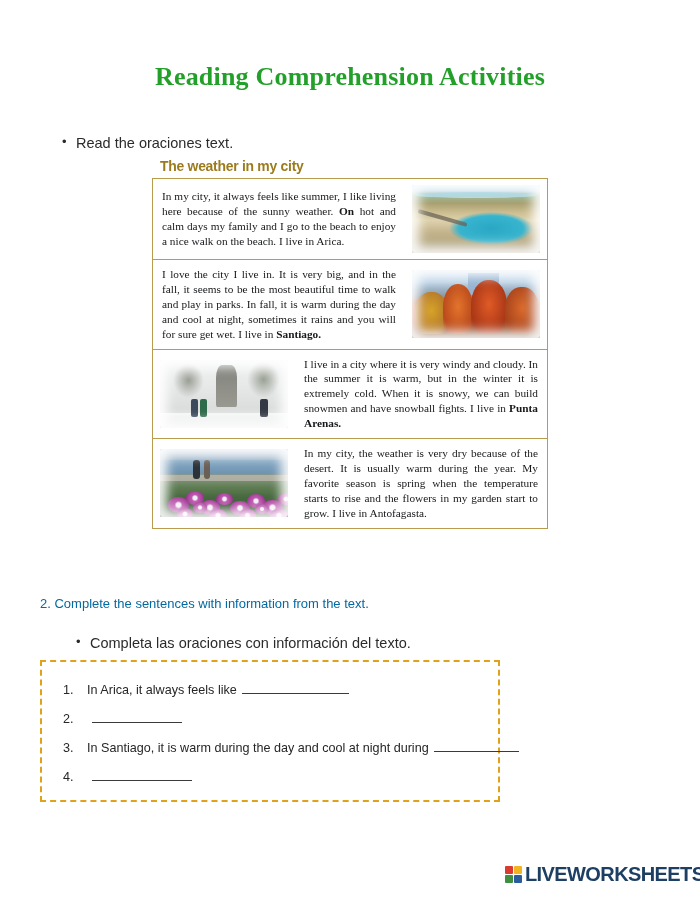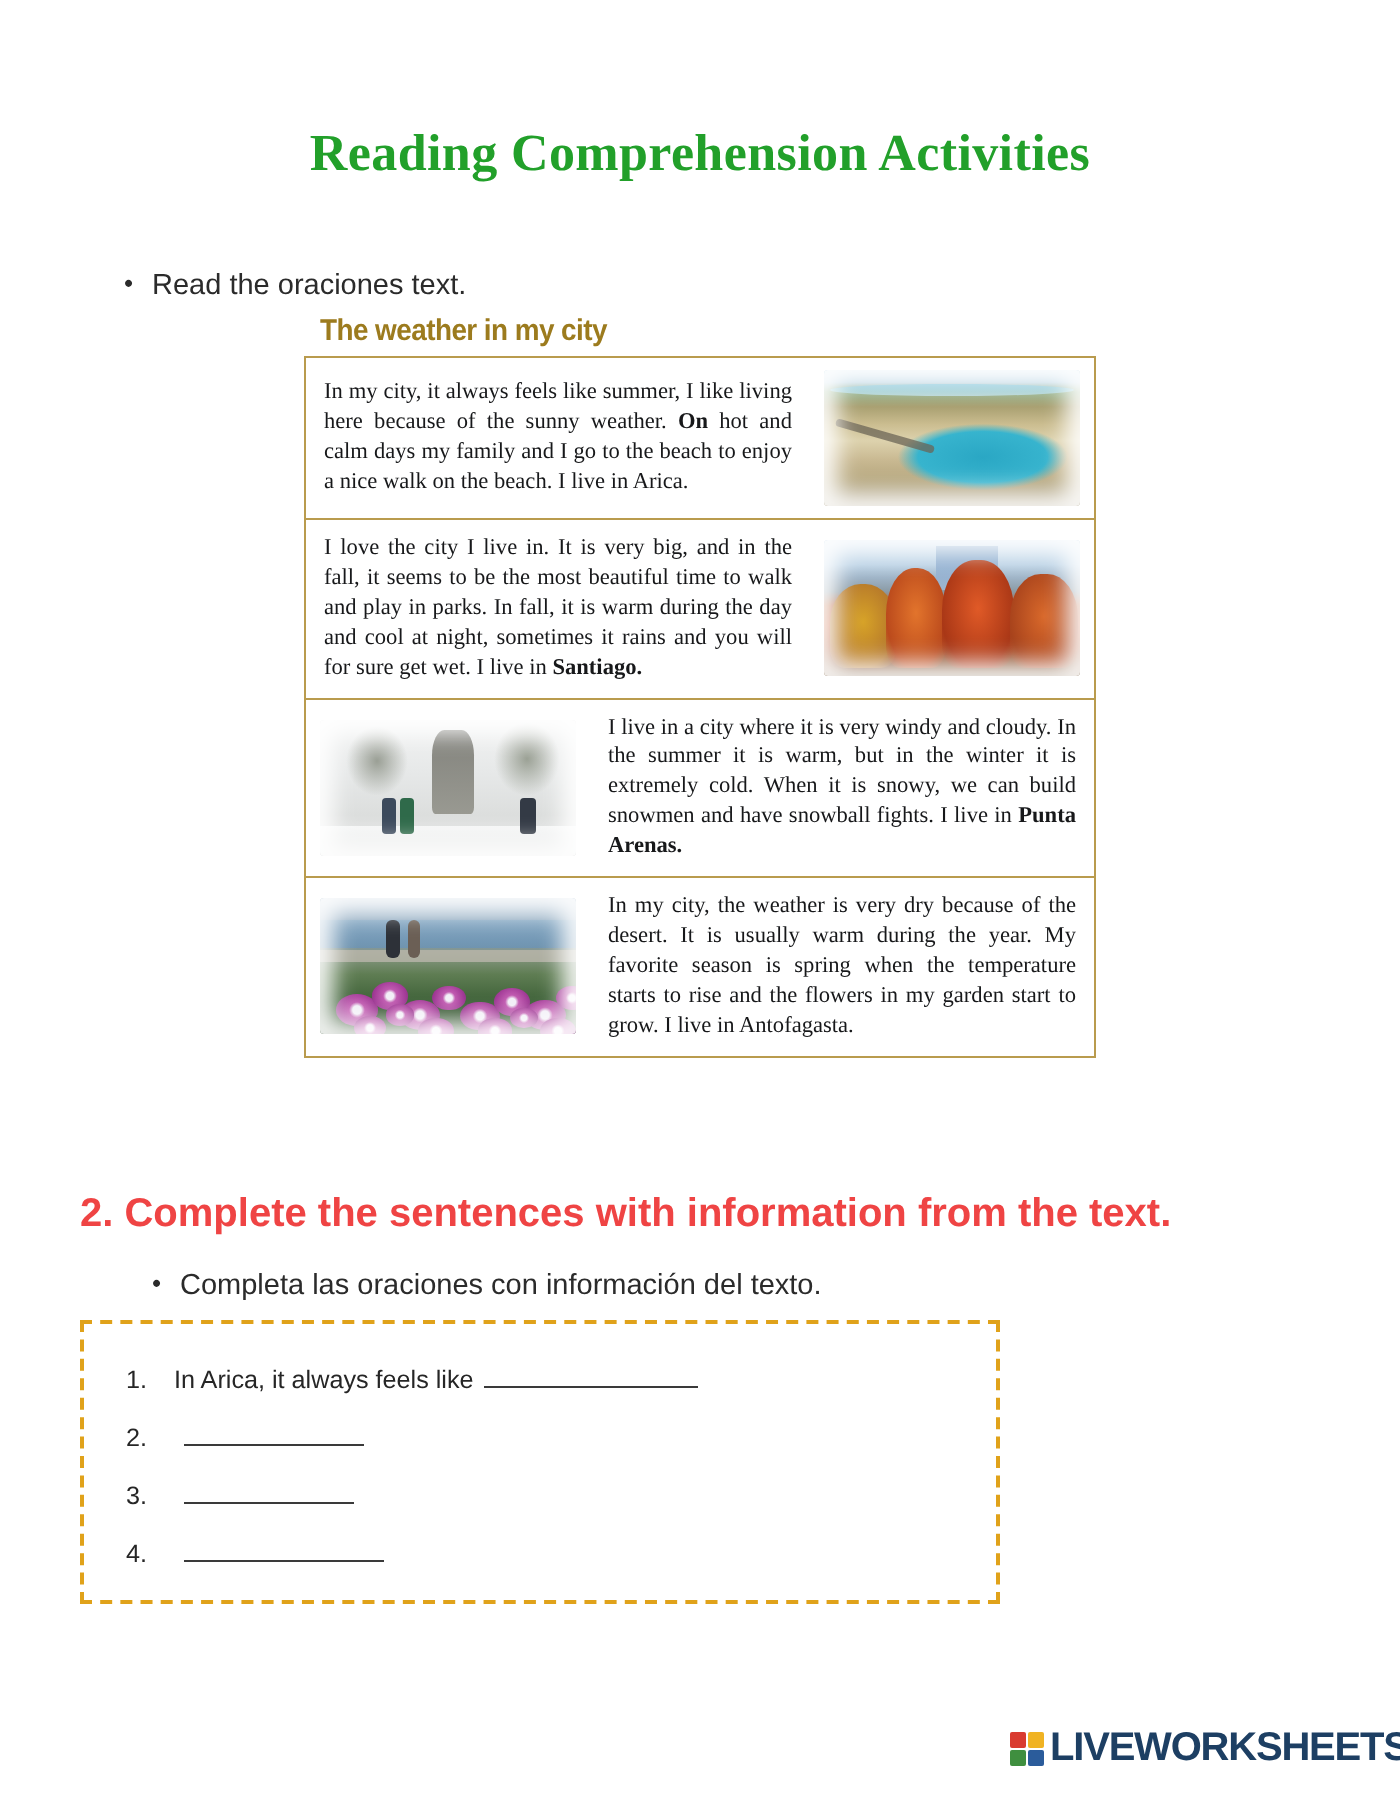--- a/index.html
+++ b/index.html
@@ -267,23 +267,23 @@
     position: absolute;
     border-radius: 50%;
     background: radial-gradient(circle at 50% 50%, #f2f0f7 0%, #f2f0f7 16%, #c05ab0 30%, #a13a96 70%, #7e2c79 100%);
   }
 
   
   .section-heading {
     position: absolute;
     top: 596px;
     left: 40px;
-    font-size: 20px;
-    font-weight: bold;
-    color: #ef4444;
+    font-size: 13px;
+    font-weight: normal;
+    color: #0369a1;
   }
 
   
   .answer-box {
     position: absolute;
     top: 660px;
     left: 40px;
     width: 460px;
     height: 142px;
     border: 2px dashed #e0a21a;
@@ -454,20 +454,21 @@
     <span class="blank"></span>
   </div>
 
   <div class="answer-item" id="item-2">
     <span class="answer-num">2.</span>
     <span class="blank"></span>
   </div>
 
   <div class="answer-item" id="item-3">
     <span class="answer-num">3.</span>
+    <span>In Santiago, it is warm during the day and cool at night during</span>
     <span class="blank"></span>
   </div>
 
   <div class="answer-item" id="item-4">
     <span class="answer-num">4.</span>
     <span class="blank"></span>
   </div>
 
   <div class="logo">
     <span class="logo-mark">

